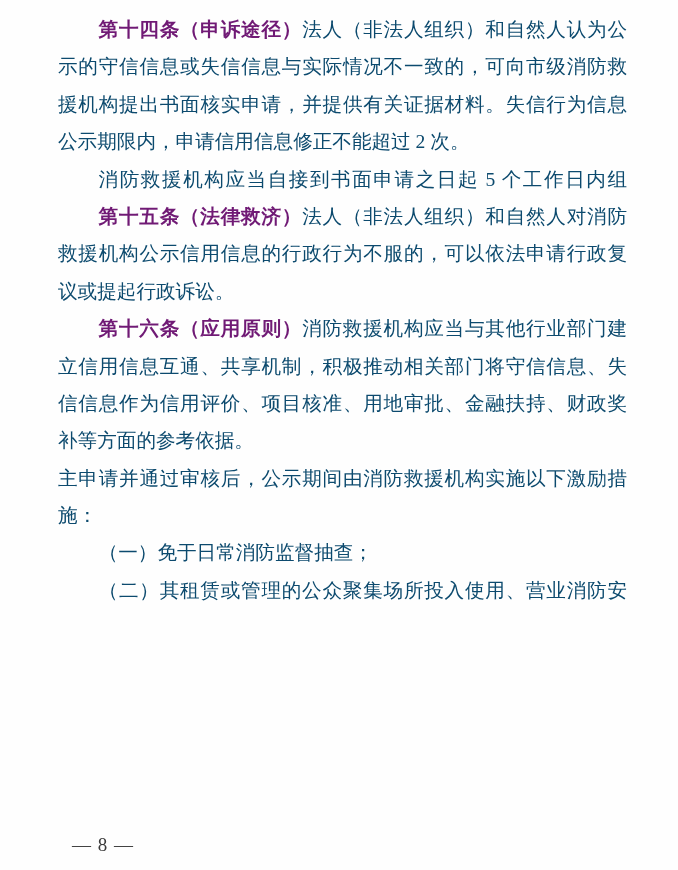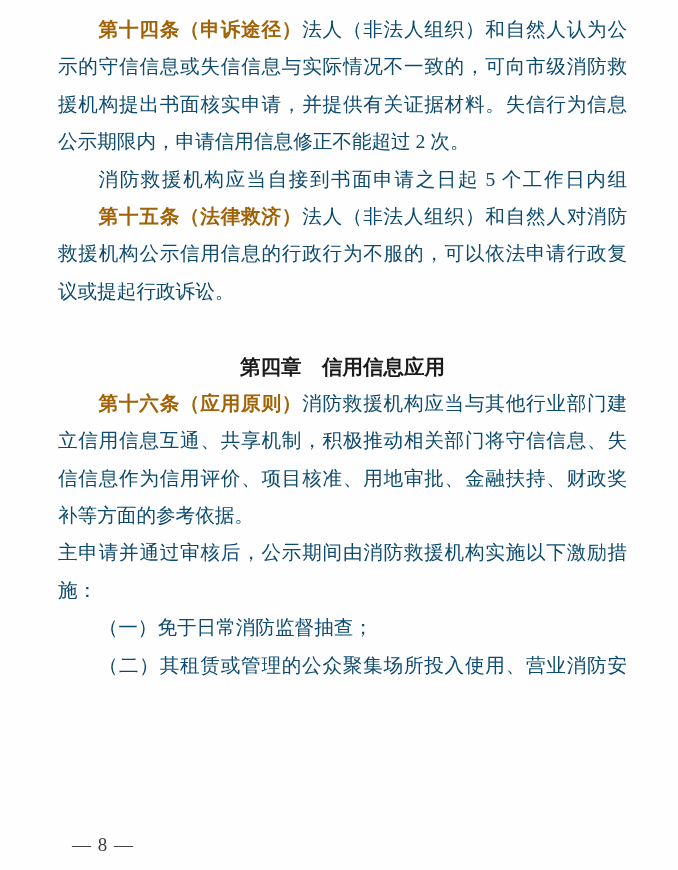--- a/index.html
+++ b/index.html
@@ -29,21 +29,21 @@
   .line.end {
     text-align: left;
     text-align-last: left;
   }
   .line.indent {
     text-indent: 40.6px;
   }
   .b {
     font-family: "Liberation Sans", "DejaVu Sans", sans-serif;
     font-weight: 700;
-    color: #a16207;
+    color: #701a75;
   }
   .r { color: #0c4a6e; }
   .heading {
     margin-top: 37.4px;
     font-size: 20.5px;
     line-height: 37.4px;
     height: 37.4px;
     text-align: center;
     font-family: "Liberation Sans", "DejaVu Sans", sans-serif;
     font-weight: 700;
@@ -65,21 +65,20 @@
 <div class="page">
   <div class="body-block" id="lines">
       <div class="line indent"><span class="b">第十四条（申诉途径）</span><span class="r">法人（非法人组织）和自然人认为公</span></div>
       <div class="line"><span class="r">示的守信信息或失信信息与实际情况不一致的，可向市级消防救</span></div>
       <div class="line"><span class="r">援机构提出书面核实申请，并提供有关证据材料。失信行为信息</span></div>
       <div class="line end"><span class="r">公示期限内，申请信用信息修正不能超过 2 次。</span></div>
       <div class="line indent"><span class="r">消防救援机构应当自接到书面申请之日起 5 个工作日内组</span></div>
       <div class="line indent"><span class="b">第十五条（法律救济）</span><span class="r">法人（非法人组织）和自然人对消防</span></div>
       <div class="line"><span class="r">救援机构公示信用信息的行政行为不服的，可以依法申请行政复</span></div>
       <div class="line end"><span class="r">议或提起行政诉讼。</span></div>
-      <div class="heading">第四章　信用信息应用</div>
       <div class="line indent"><span class="b">第十六条（应用原则）</span><span class="r">消防救援机构应当与其他行业部门建</span></div>
       <div class="line"><span class="r">立信用信息互通、共享机制，积极推动相关部门将守信信息、失</span></div>
       <div class="line"><span class="r">信信息作为信用评价、项目核准、用地审批、金融扶持、财政奖</span></div>
       <div class="line end"><span class="r">补等方面的参考依据。</span></div>
       <div class="line"><span class="r">主申请并通过审核后，公示期间由消防救援机构实施以下激励措</span></div>
       <div class="line end"><span class="r">施：</span></div>
       <div class="line indent end"><span class="r">（一）免于日常消防监督抽查；</span></div>
       <div class="line indent"><span class="r">（二）其租赁或管理的公众聚集场所投入使用、营业消防安</span></div>
     </div>
   <div class="footer">— 8 —</div>

